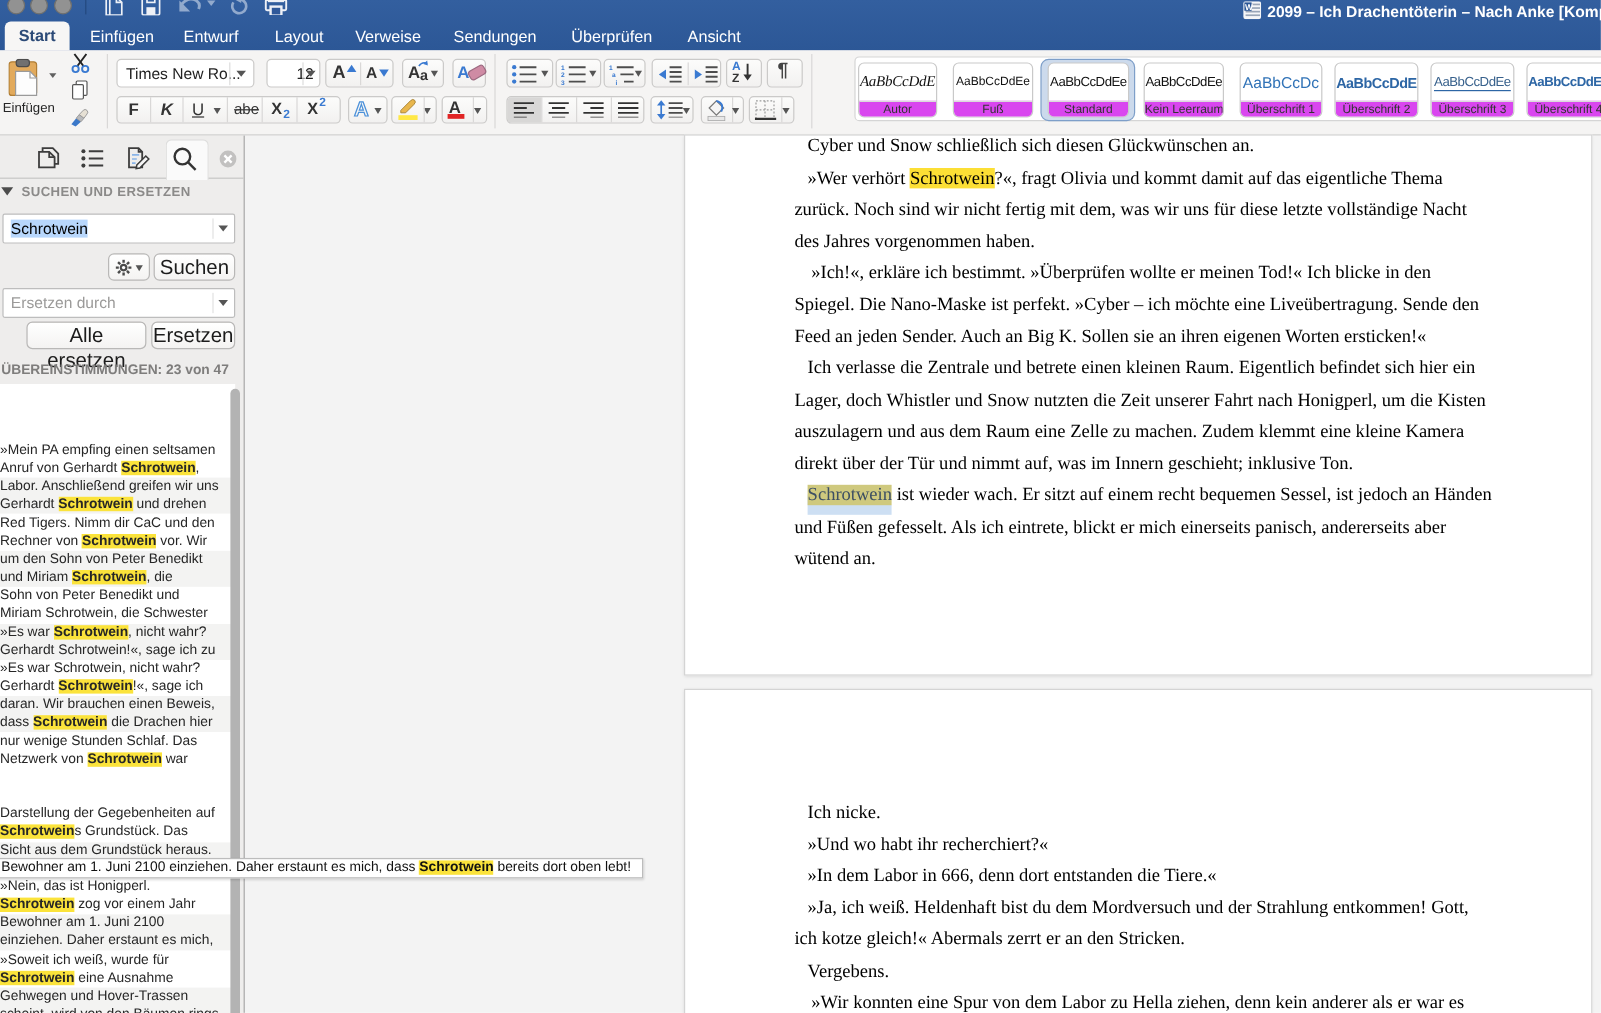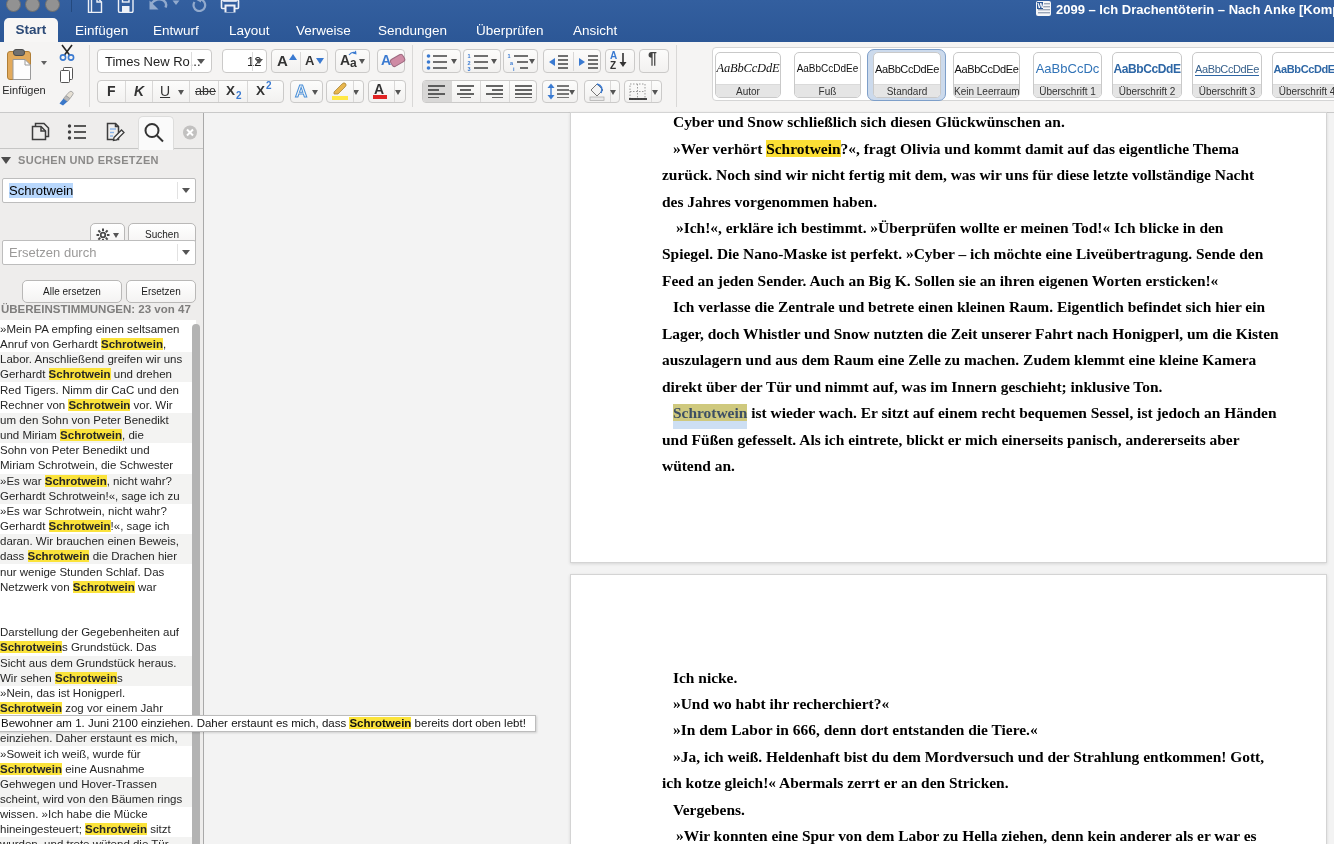--- a/index.html
+++ b/index.html
@@ -14,38 +14,38 @@
   .tab{position:absolute;top:20px;height:22px;line-height:21px;color:#fff;font-size:13.5px;font-weight:500;}
   #starttab{position:absolute;left:4px;top:18px;width:54px;height:24px;background:#f7f6f5;border-radius:5px 5px 0 0;}
   #starttab span{display:block;text-align:center;color:#2c4a77;font-size:13.5px;font-weight:600;line-height:24px;}
   
   #ribbon{position:absolute;top:42px;left:0;width:1334px;height:70px;background:#f5f4f3;border-bottom:1px solid #c9c9c9;}
   .rsep{position:absolute;top:3px;width:1px;height:62px;background:#d9d8d7;}
   .rbtn{position:absolute;background:linear-gradient(#fcfcfb,#f2f1f0);border:1px solid #cbcac9;border-radius:4px;box-sizing:border-box;}
   .rlabel{font-size:11px;color:#262626;}
   .chip{height:46px;background:#fff;border:1px solid #c9c9c9;border-radius:5px;box-sizing:border-box;overflow:hidden;}
   .chipsample{height:31px;text-align:center;white-space:nowrap;overflow:hidden;display:flex;align-items:center;justify-content:center;}
-  .chiplabel{height:13px;background:#e5e5e5;border-top:1px solid #dadada;font-size:10px;color:#333;text-align:center;line-height:13px;white-space:nowrap;overflow:hidden;}
+  .chiplabel{height:13px;background:#d946ef;border-top:1px solid #dadada;font-size:10px;color:#333;text-align:center;line-height:13px;white-space:nowrap;overflow:hidden;}
   
   #sidebar{position:absolute;left:0;top:113px;width:204px;height:731px;background:#eeedec;border-right:1px solid #a9a9a9;box-sizing:border-box;}
   #sbtabs{position:absolute;left:0;top:0;width:203px;height:36px;border-bottom:1px solid #c6c6c5;box-sizing:border-box;}
   #sbactive{position:absolute;left:138px;top:3px;width:34px;height:33px;background:#fafafa;border:1px solid #dddddc;border-bottom:none;border-radius:5px 5px 0 0;}
   #sbhead{position:absolute;left:1px;top:41px;color:#8b8a89;font-size:11px;font-weight:700;letter-spacing:.3px;}
   .input{position:absolute;left:2px;width:194px;height:25px;background:#fff;border:1px solid #bdbdbd;border-radius:2px;box-sizing:border-box;font-size:13px;line-height:23px;}
   .inpline{position:absolute;right:17px;top:3px;width:1px;height:17px;background:#e2e2e2;}
   .inparrow{position:absolute;right:5px;top:9px;width:0;height:0;border-left:4px solid transparent;border-right:4px solid transparent;border-top:5.5px solid #555;}
-  .sbbtn{position:absolute;height:23px;background:linear-gradient(#ffffff,#f4f3f2);border:1px solid #b9b8b7;border-radius:5px;box-sizing:border-box;text-align:center;font-size:10px;color:#1c1c1c;line-height:21px;margin-top:12px;}
+  .sbbtn{position:absolute;height:23px;background:linear-gradient(#ffffff,#f4f3f2);border:1px solid #b9b8b7;border-radius:5px;box-sizing:border-box;text-align:center;font-size:17px;color:#1c1c1c;line-height:21px;}
   #matches{position:absolute;left:1px;top:190px;color:#7e7d7c;font-size:11.5px;font-weight:700;}
   #results{position:absolute;left:0;top:207px;width:196px;height:524px;background:#fff;}
-  .row{position:absolute;left:0;width:196px;height:30px;overflow:hidden;font-size:11.5px;line-height:15px;color:#262626;white-space:nowrap;}
+  .row{position:absolute;left:0;width:196px;height:30px;overflow:hidden;font-size:11.5px;line-height:15px;color:#262626;white-space:nowrap;margin-top:46px;}
   .row.alt{background:#f3f3f2;}
   .hl{background:#fbe33b;font-weight:700;}
   #sbscroll{position:absolute;left:192px;top:211px;width:8px;height:633px;background:#b3b3b3;border-radius:4px;}
   
-  #docarea{position:absolute;left:204px;top:113px;width:1130px;height:707px;background:#f3f3f3;font-weight:bold;}
+  #docarea{position:absolute;left:204px;top:113px;width:1130px;height:707px;background:#f3f3f3;}
   .page{position:absolute;left:366px;width:757px;background:#fff;border:1px solid #d4d4d4;box-sizing:border-box;box-shadow:0 1px 3px rgba(0,0,0,.12);}
   .dline{position:absolute;font-family:"Liberation Serif",serif;font-size:15.45px;color:#000;white-space:nowrap;}
   
   #tooltip{position:absolute;left:-6px;top:714.5px;height:15.5px;background:#fff;border:1px solid #bcbcbc;font-size:11.5px;line-height:15px;color:#111;white-space:nowrap;padding:0 9px 0 6px;box-shadow:1px 1px 2px rgba(0,0,0,.15);}
 </style>
 </head>
 <body>
 <div id="app">
 
   <div id="bluebar">

